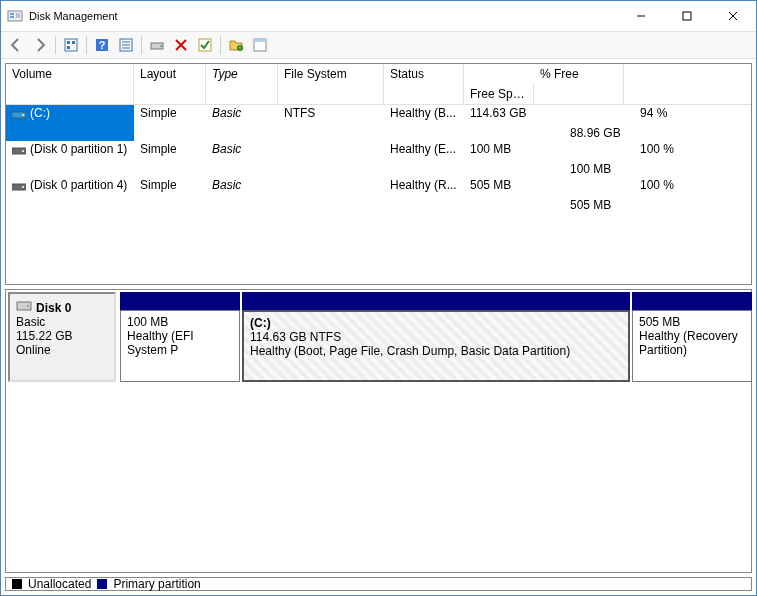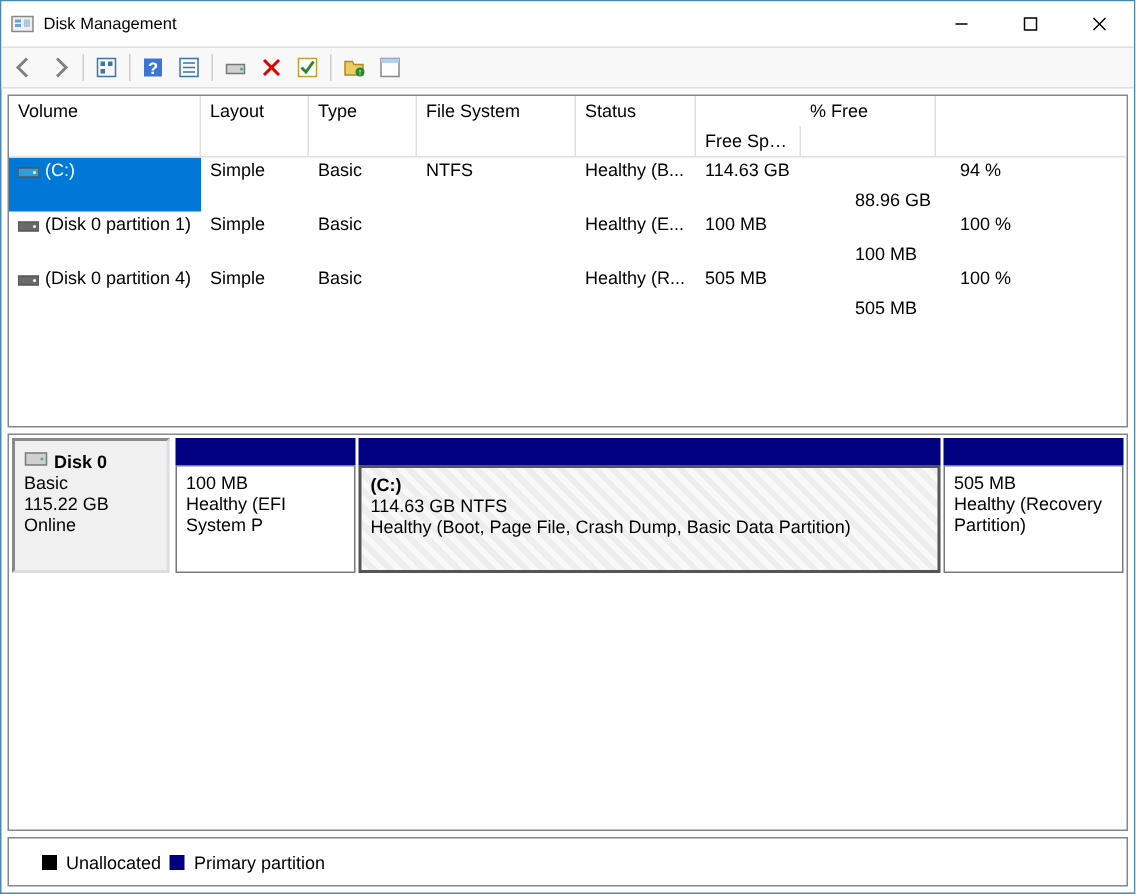--- a/index.html
+++ b/index.html
@@ -20,38 +20,38 @@
   .volume-list { border: 1px solid #828790; height: 222px; overflow: auto; background: #fff; }
   .vl-header { display: flex; background: #fff; position: sticky; top: 0; border-bottom: 1px solid #e0e0e0; }
   .vl-header .col { border-right: 1px solid #e0e0e0; padding: 3px 6px; background: #fff; white-space: nowrap; overflow: hidden; text-overflow: ellipsis; cursor: default; }
   .vl-body .row { display: flex; }
   .vl-body .cell { padding: 1px 6px; white-space: nowrap; overflow: hidden; text-overflow: ellipsis; }
   .vl-body .row.selected { }
   .vl-body .row.selected .cell.first-cell { background: #0078d7; color: #fff; }
   .vol-icon { display:inline-block; width:14px; height:10px; margin-right:4px; vertical-align:middle; }
   .c-vol { width:128px; }
   .c-layout { width:72px; }
-  .c-type { width:72px; }
+  .c-type { width:72px;font-style:italic; }
   .c-fs { width:106px; }
   .c-status { width:80px; }
   .c-cap { width:100px; }
   .c-free { width:70px;margin-top:20px; }
   .c-pfree { width:90px; }
 
-  .graphic { border: 1px solid #828790; flex: 1; display: flex; flex-direction: column; background: #fff; padding:2px; min-height:0; }
+  .graphic { border: 1px solid #828790; flex: 1; display: flex; flex-direction: row; background: #fff; padding:2px; min-height:0; }
   .disk-row { display: flex; height: 90px; }
   .disk-label { width: 108px; border: 2px inset #ddd; background: #f0f0f0; padding: 6px; display: flex; flex-direction: column; }
   .disk-label .disk-icon-row { display:flex; align-items:center; gap:4px; }
   .disk-label b { font-weight: bold; }
   .disk-parts { flex: 1; display: flex; gap:2px; margin-left:4px; }
   .part-slot { display:flex; flex-direction:column; }
   .part-top { height:18px; background:#000080; }
   .part-box { flex:1; border:1px solid #7a7a7a; padding:4px 6px; font-size:12px; line-height:14px; overflow:hidden; }
   .part-box.selected { border:2px solid #555; background-image: repeating-linear-gradient(45deg,#f8f8f8 0 4px,#eee 4px 8px); }
-  .legend { height:33px; border:1px solid #828790; display:flex; align-items:center; gap:6px; padding:0 22px; background:#fff;}
+  .legend { height:14px; border:1px solid #828790; display:flex; align-items:center; gap:6px; padding:0 6px; background:#fff;}
   .legend .swatch { width:10px; height:10px; display:inline-block; }
 </style>
 </head>
 <body>
 
 <div class="window">
   <div class="titlebar">
     <span class="app-icon">
       <svg viewBox="0 0 16 16">
           <rect x="1" y="3" width="14" height="10" fill="#eee" stroke="#888"></rect>

